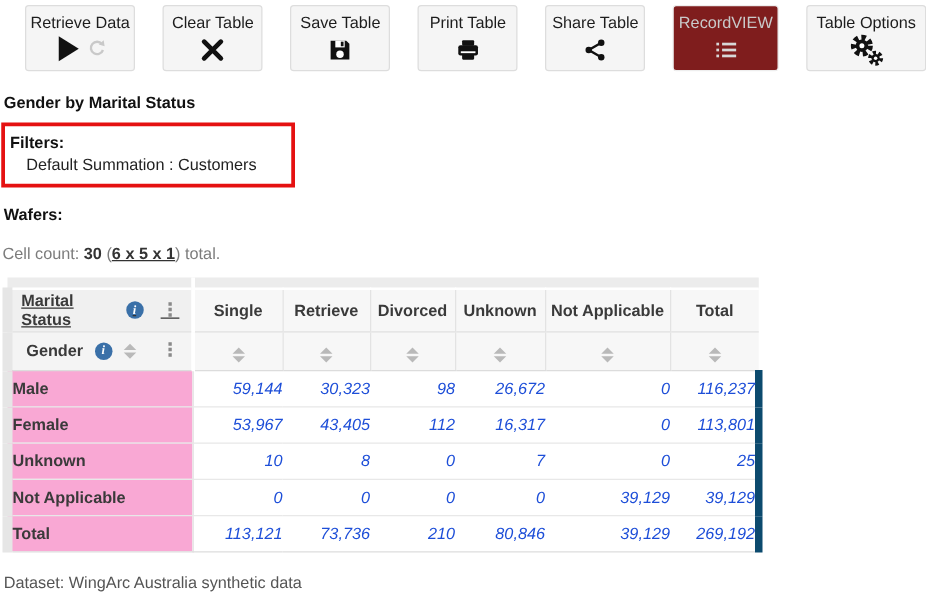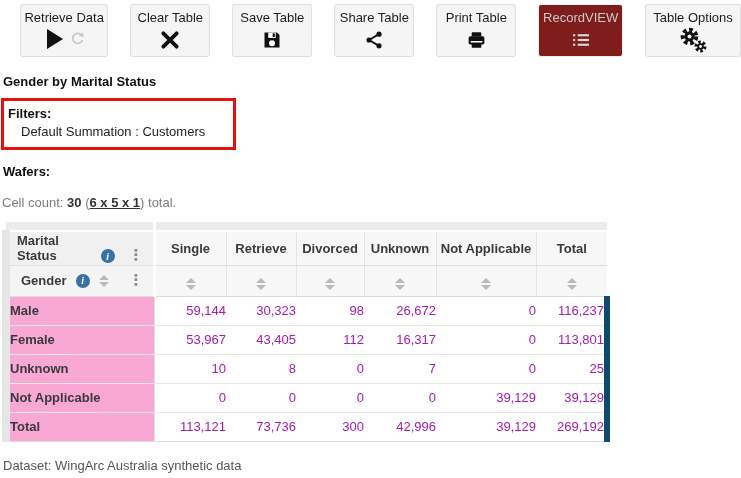--- a/index.html
+++ b/index.html
@@ -40,21 +40,21 @@
   table.data td, table.data th { font-size:13px; padding:0; }
 
   tr.strip td { height:9px; background:#ececec; border-bottom:2px solid #fff; }
   tr.strip td.left { border-right:3px solid #fff; }
 
   tr.colhead { height:34px; }
   td.mshead {
     background:#f0f0f0; border-left:8px solid #e6e6e6; border-right:3px solid #fff;
     border-bottom:1px solid #e0e0e0;
   }
-  .mshead-inner { display:flex; align-items:flex-end; padding:0 7px 0 7px; gap:6px; }
+  .mshead-inner { display:flex; align-items:center; padding:0 7px 0 7px; gap:6px;text-decoration:underline; }
   .mshead-inner .lbl { font-weight:bold; color:#3a3a3a; }
   th.colname {
     background:#f7f7f7; font-weight:bold; color:#3a3a3a; text-align:center;
     border-left:1px solid #e3e3e3; border-bottom:1px solid #e0e0e0;
   }
   th.colname.first { border-left:none; }
 
   tr.gender { height:31px; }
   td.gcell {
     background:#f4f4f4; border-left:8px solid #e6e6e6; border-right:3px solid #fff;
@@ -67,22 +67,23 @@
     border-left:1px solid #e3e3e3; border-bottom:1px solid #dcdcdc;
   }
 
   tr.datarow { height:29px; }
   td.rlabel {
     background:#f9a8d4; font-weight:bold; color:#3a3a3a;
     border-left:8px solid #e6e6e6; border-right:1px solid #e0e0e0;
     border-bottom:1px solid #e8e8e8; padding-left:11px;
   }
   td.num {
-    background:#fff; text-align:right; padding-right:13px; color:#a21caf;
+    background:#fff; text-align:right; padding-right:13px; color:#1d4ed8;
     border-bottom:1px solid #e8e8e8;
+    font-style:italic;
   }
   td.num.last { border-right:6px solid #0c4a6e; }
   tr.datarow.lastrow td { border-bottom:1px solid #ddd; }
 
   
   .info-icon {
     display:inline-flex; width:14px; height:14px; border-radius:50%;
     background:#3a70a8; color:#fff; font-size:10px; font-weight:bold; font-style:italic;
     align-items:center; justify-content:center; flex:0 0 auto; cursor:pointer;
     font-family:"Liberation Serif", serif;
@@ -140,39 +141,39 @@
       <svg width="20" height="20" viewBox="0 0 24 24">
         <path d="M3 3 h15 l3 3 v15 h-18 z" fill="#111"></path>
         <rect x="7.5" y="3" width="9" height="6.5" fill="#fff"></rect>
         <rect x="12.8" y="4" width="2.6" height="4.4" fill="#111"></rect>
         <circle cx="12" cy="16" r="3.6" fill="#fff"></circle>
       </svg>
     </span>
   </div>
 
   <div class="tbtn">
+    <span class="tlabel">Print Table</span>
+    <span class="ticon">
+      <svg width="21" height="21" viewBox="0 0 24 24" fill="#111">
+        <rect x="6.5" y="2.5" width="11" height="5" rx="1"></rect>
+        <rect x="3" y="7" width="18" height="9.5" rx="2"></rect>
+        <rect x="6.5" y="13.5" width="11" height="6.8" rx="1"></rect>
+        <rect x="5.3" y="12.6" width="13.4" height="1.7" fill="#fff"></rect>
+      </svg>
+    </span>
+  </div>
+
+  <div class="tbtn">
     <span class="tlabel">Share Table</span>
     <span class="ticon">
       <svg width="20" height="20" viewBox="0 0 24 24" fill="#111">
         <path d="M6 12 L18 5 M6 12 L18 19" stroke="#111" stroke-width="2.4" fill="none"></path>
         <circle cx="18" cy="5" r="3.1"></circle>
           <circle cx="6" cy="12" r="3.1"></circle>
           <circle cx="18" cy="19" r="3.1"></circle>
-      </svg>
-    </span>
-  </div>
-
-  <div class="tbtn">
-    <span class="tlabel">Print Table</span>
-    <span class="ticon">
-      <svg width="21" height="21" viewBox="0 0 24 24" fill="#111">
-        <rect x="6.5" y="2.5" width="11" height="5" rx="1"></rect>
-        <rect x="3" y="7" width="18" height="9.5" rx="2"></rect>
-        <rect x="6.5" y="13.5" width="11" height="6.8" rx="1"></rect>
-        <rect x="5.3" y="12.6" width="13.4" height="1.7" fill="#fff"></rect>
       </svg>
     </span>
   </div>
 
   <div class="tbtn disabled">
     <span class="tlabel">RecordVIEW</span>
     <span class="ticon">
       <svg width="20" height="20" viewBox="0 0 24 24">
         <g fill="#d8d8d8">
           <rect x="2.5" y="5" width="2.6" height="2.6"></rect>
@@ -323,22 +324,22 @@
     <td class="num">0</td>
     <td class="num">0</td>
     <td class="num">0</td>
     <td class="num">39,129</td>
     <td class="num last">39,129</td>
   </tr>
   <tr class="datarow lastrow">
     <td class="rlabel">Total</td>
     <td class="num">113,121</td>
     <td class="num">73,736</td>
-    <td class="num">300</td>
-    <td class="num">42,996</td>
+    <td class="num">210</td>
+    <td class="num">80,846</td>
     <td class="num">39,129</td>
     <td class="num last">269,192</td>
   </tr>
 </tbody>
   </table>
 
 
 <div class="footer">
   <div>Dataset: WingArc Australia synthetic data</div>
   <div>

